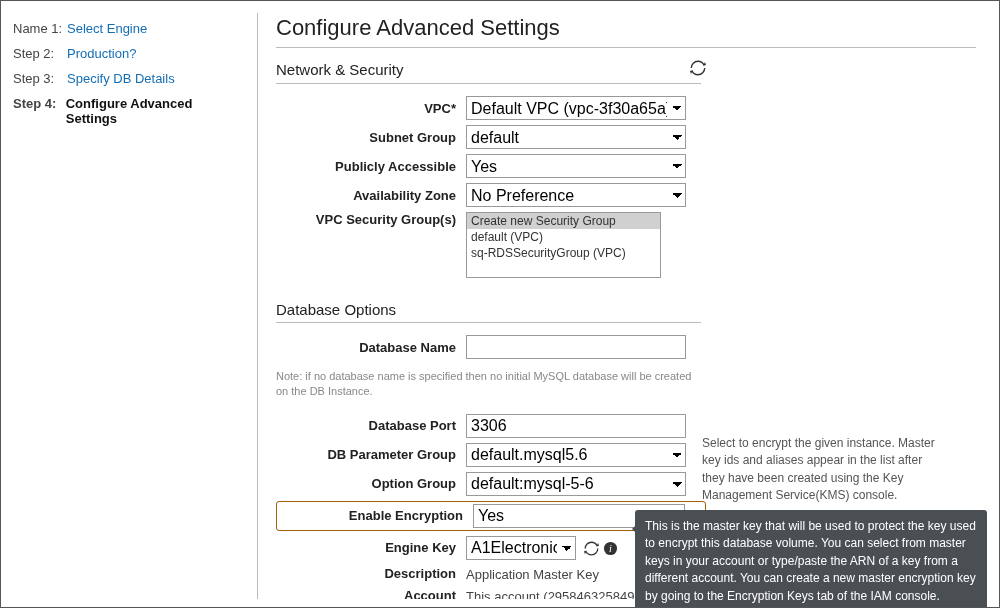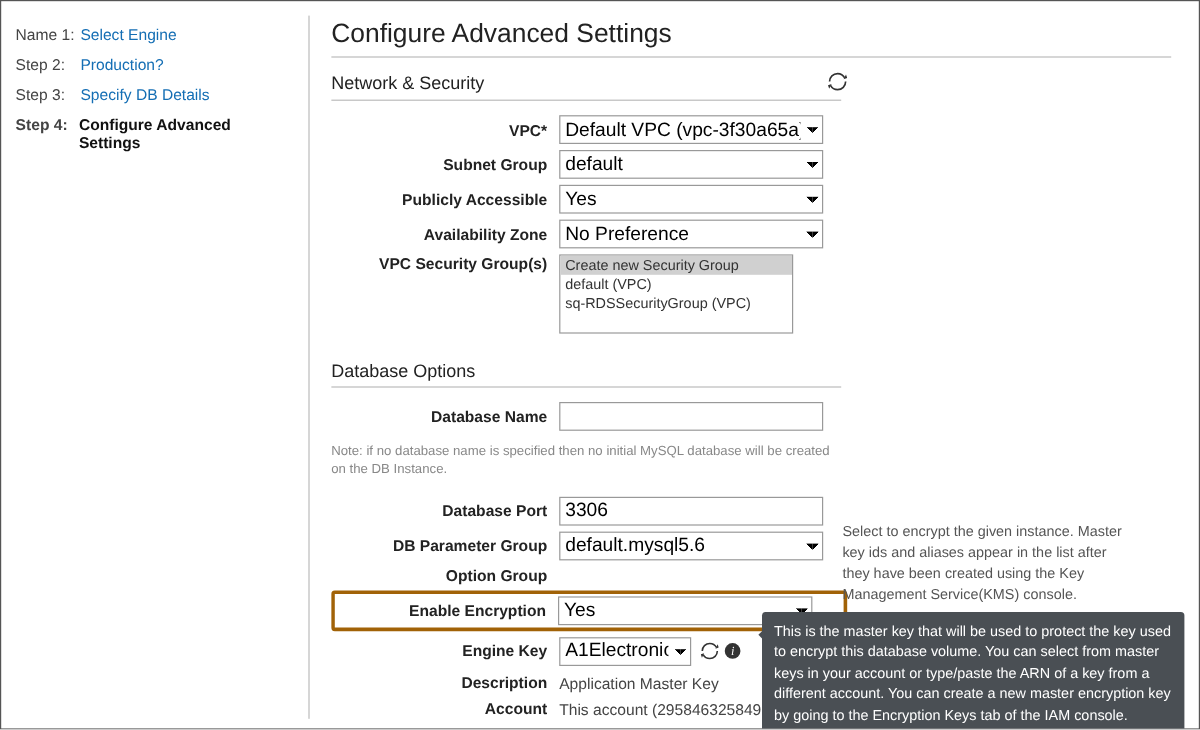--- a/index.html
+++ b/index.html
@@ -22,21 +22,21 @@
   .field.top { align-items: flex-start; }
   .flabel { width: 190px; text-align: right; padding-right: 10px; font-size: 13px; color: #222; font-weight: bold; }
   .fcontrol { flex: 1; }
   select, input[type=text] { width: 220px; height: 24px; border: 1px solid #999; background: #fff; font-size: 16px; padding: 2px 4px; font-family: inherit; }
   select { appearance: none; background-image: linear-gradient(45deg, transparent 50%, #000 50%), linear-gradient(135deg, #000 50%, transparent 50%); background-position: right 8px top 9px, right 3px top 9px; background-size: 5px 5px, 5px 5px; background-repeat: no-repeat; padding-right: 18px; }
   .multiselect { width: 195px; height: 66px; border: 1px solid #999; overflow-y: scroll; background: #fff; font-size: 12px; }
   .ms-item { padding: 1px 4px; cursor: default; }
   .ms-item.sel { background: #d0d0d0; }
   .note { font-size: 11px; color: #888; margin: 10px 0 14px 0; line-height: 1.4; }
   .static-val { font-size: 13px; color: #444; padding-top: 2px; }
-  .hlbox { border: 3px solid #a16207; padding: 2px 2px; border-radius: 3px; }
+  .hlbox { border: 1px solid #a16207; padding: 2px 12px; border-radius: 3px; }
   .hlbox .flabel { width: 184px; }
   .sep { height: 18px; }
   .info-panel { position: absolute; left: 426px; top: 420px; width: 246px; font-size: 12px; color: #555; line-height: 1.45; padding-right: 8px; }
   .tooltip { position: absolute; left: 634px; top: 509px; width: 352px; background: #4a4f54; color: #fff; font-size: 12px; line-height: 1.45; padding: 8px 10px; border-radius: 3px; z-index: 10; }
   .tooltip::before { content: ""; position: absolute; left: -8px; top: 14px; border: 5px solid transparent; border-right-color: #4a4f54; }
   .masterkey-row select { width: 110px; }
   .icon-inline { display: inline-flex; align-items: center; gap: 4px; margin-left: 4px; vertical-align: middle; }
   .refresh-svg { cursor: pointer; }
   .info-svg { cursor: pointer; }
 </style>
@@ -129,20 +129,21 @@
       <div class="field">
         <div class="flabel">Database Port</div>
         <div class="fcontrol"><input type="text" value="3306" style=""></div>
       </div>
       <div class="field">
         <div class="flabel">DB Parameter Group</div>
         <div class="fcontrol"><select><option>default.mysql5.6</option></select></div>
       </div>
       <div class="field">
         <div class="flabel">Option Group</div>
+        <div class="fcontrol"><select><option>default:mysql-5-6</option></select></div>
       </div>
       <div class="field hlbox">
         <div class="flabel">Enable Encryption</div>
         <div class="fcontrol"><select style="width:212px"><option>Yes</option></select></div>
       </div>
       <div class="field masterkey-row">
         <div class="flabel">Engine Key</div>
         <div class="fcontrol">
           <select><option>A1Electronics</option></select>
           <span class="icon-inline">

